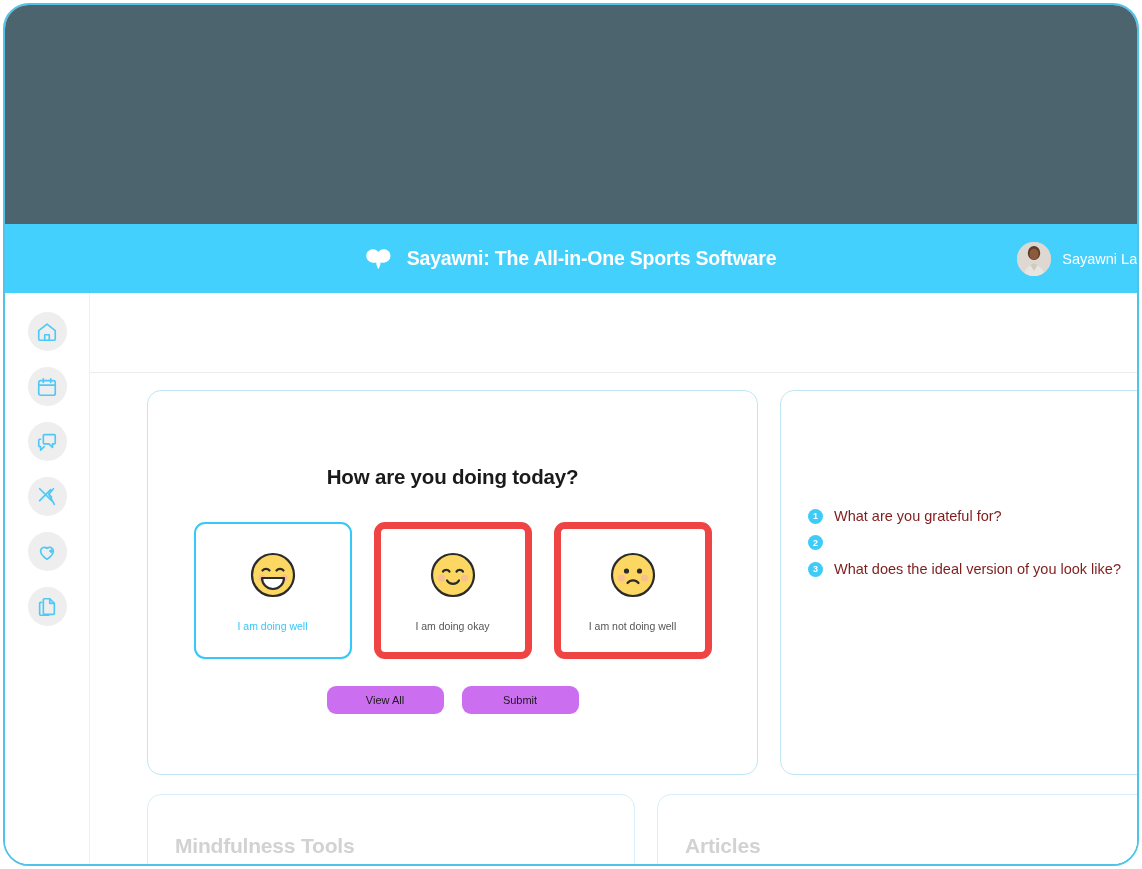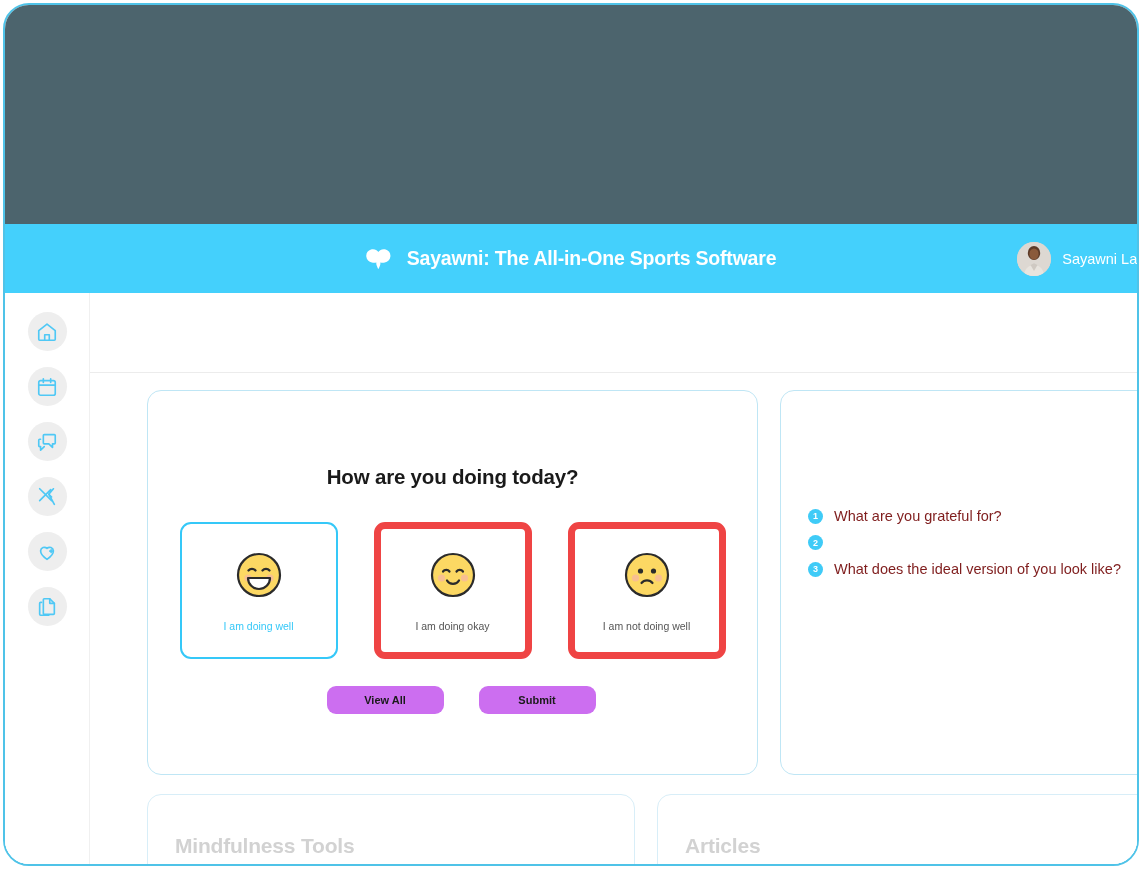--- a/index.html
+++ b/index.html
@@ -173,21 +173,21 @@
     font-size: 20.5px;
     font-weight: bold;
     color: #1a1a1a;
     margin-top: 74px;
     letter-spacing: -0.2px;
   }
 
   #mood-options {
     display: flex;
     justify-content: center;
-    gap: 36px;
+    gap: 22px;
     margin-top: 33px;
   }
   .mood-card {
     width: 158px;
     height: 137px;
     border: 7px solid #ef4444;
     border-radius: 11px;
     display: flex;
     flex-direction: column;
     align-items: center;
@@ -214,22 +214,21 @@
     color: #1a1a1a;
     border: none;
     border-radius: 9px;
     cursor: pointer;
     font-family: "Liberation Sans", sans-serif;
   }
   .btn-sm {
     width: 117px;
     height: 28px;
     font-size: 11px;
-    font-weight: bold;
-    margin-left: 17px;
+    font-weight: normal;
   }
 
   #reflective-heading {
     position: absolute;
     left: 27px;
     top: 63px;
     font-size: 21px;
     font-weight: bold;
     color: #1a1a1a;
     letter-spacing: -0.2px;

